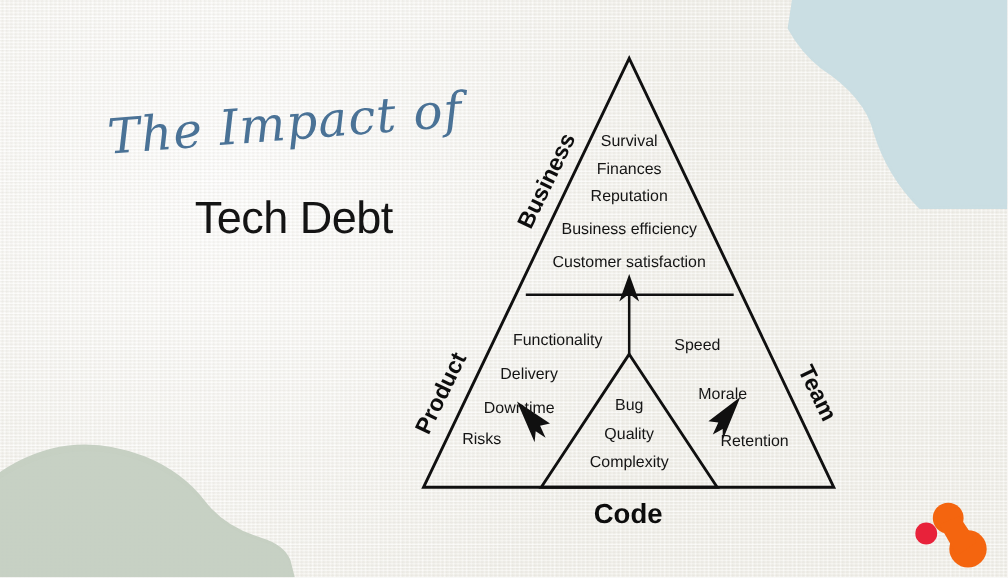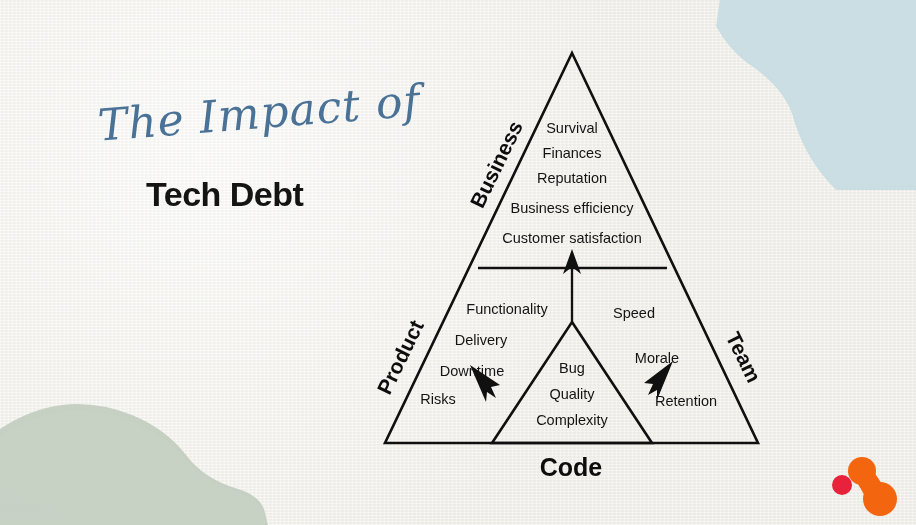--- a/index.html
+++ b/index.html
@@ -52,25 +52,25 @@
     font-weight: 400;
     font-size: 44px;
     letter-spacing: 1px;
     color: #4a7296;
     transform: rotate(-4.5deg);
     transform-origin: left top;
     white-space: nowrap;
   }
   .bold-title {
     position: absolute;
-    left: 50px;
+    left: 81px;
     top: 75px;
     font-family: "Liberation Sans", sans-serif;
-    font-weight: 700;
-    font-size: 34px;
+    font-weight: 400;
+    font-size: 41px;
     letter-spacing: -0.5px;
     color: #141414;
     white-space: nowrap;
   }
 
   
   #diagram {
     position: absolute;
     left: 0;
     top: 0;

